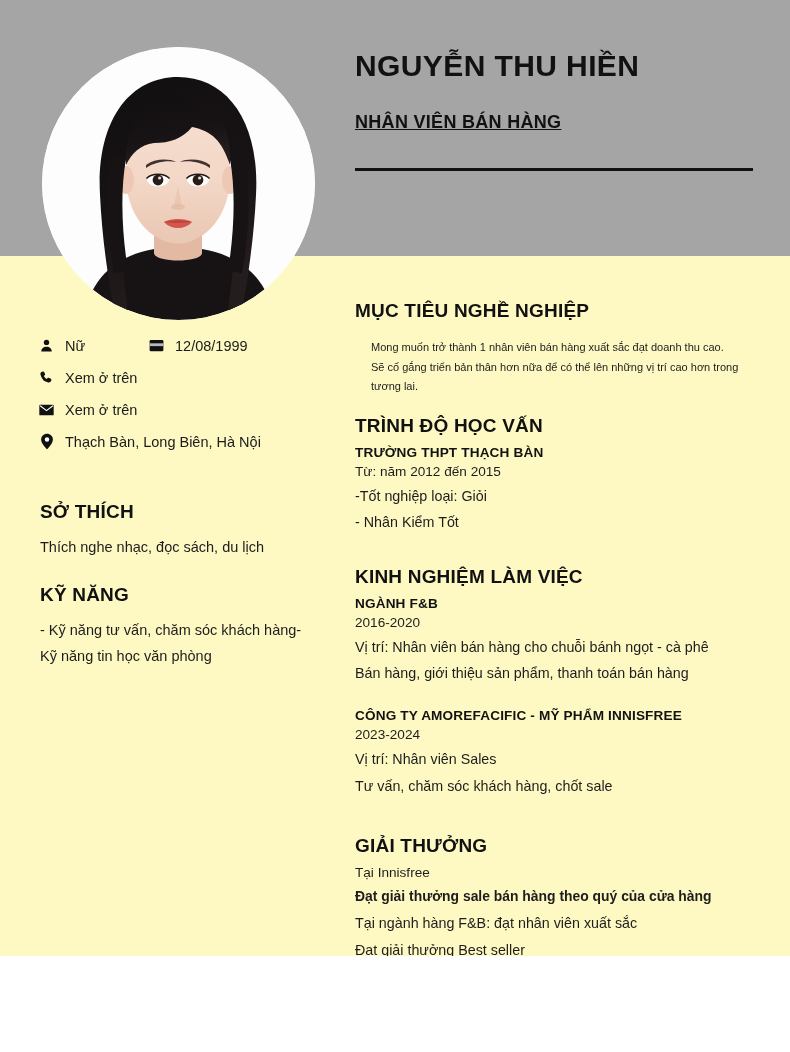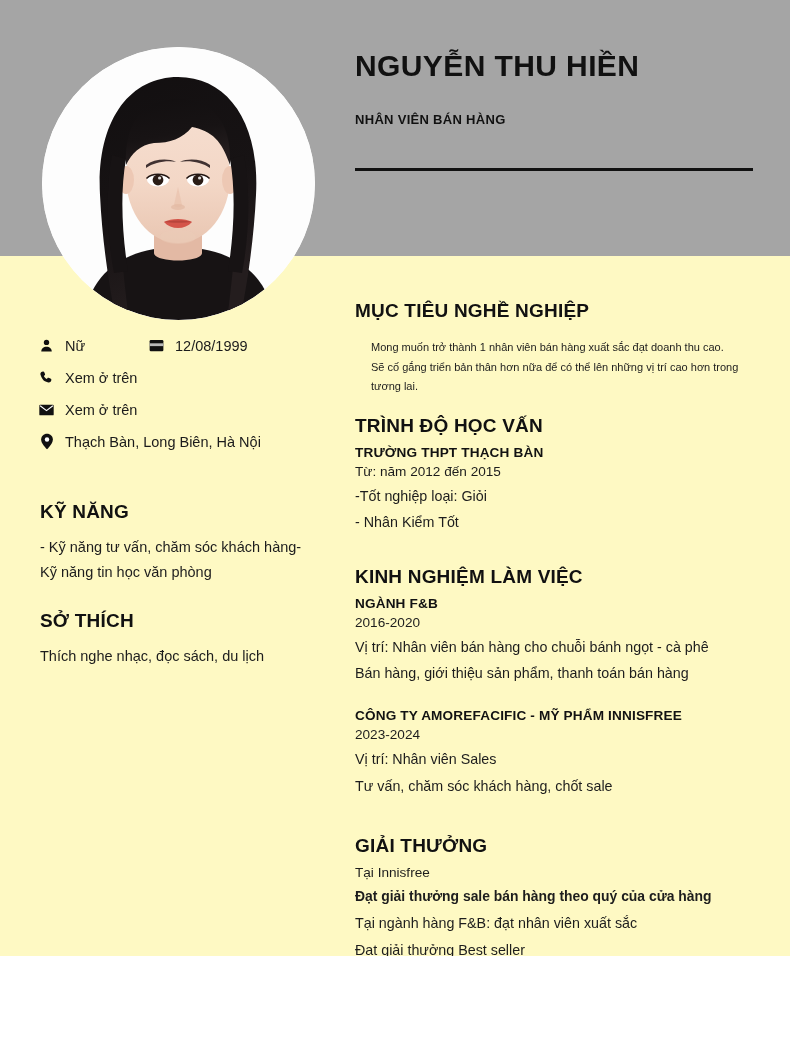--- a/index.html
+++ b/index.html
@@ -68,25 +68,26 @@
   }
   .full-name {
     font-size: 30px;
     font-weight: bold;
     color: #111111;
     letter-spacing: 0.4px;
     line-height: 1.12;
     margin: 0;
   }
   .job-title {
-    font-size: 13px;
+    font-size: 18px;
     font-weight: bold;
     color: #111111;
     letter-spacing: 0.3px;
     margin: 29px 0 8px 0;
+    text-decoration: underline;
   }
   .name-rule {
     position: absolute;
     left: 355px;
     top: 168px;
     width: 398px;
     height: 3px;
     background: #111111;
   }
 
@@ -322,27 +323,27 @@
           </span>
           <span class="contact-text">Thạch Bàn, Long Biên, Hà Nội</span>
         </div>
       </div>
 
     </div>
 
     <div class="sp-12"></div>
 
     <div>
+      <div class="side-heading">SỞ THÍCH</div>
+      <p class="side-body">Thích nghe nhạc, đọc sách, du lịch</p>
+    </div>
+
+    <div>
       <div class="side-heading">KỸ NĂNG</div>
       <p class="side-body">- Kỹ năng tư vấn, chăm sóc khách hàng- Kỹ năng tin học văn phòng</p>
-    </div>
-
-    <div>
-      <div class="side-heading">SỞ THÍCH</div>
-      <p class="side-body">Thích nghe nhạc, đọc sách, du lịch</p>
     </div>
 
   </div>
 
   <div class="right-col">
 
     <div class="sec">
       <div class="sec-heading">MỤC TIÊU NGHỀ NGHIỆP</div>
       <p class="sec-para">Mong muốn trở thành 1 nhân viên bán hàng xuất sắc đạt doanh thu cao. Sẽ cố gắng triển bản thân hơn nữa để có thể lên những vị trí cao hơn trong tương lai.</p>
     </div>

